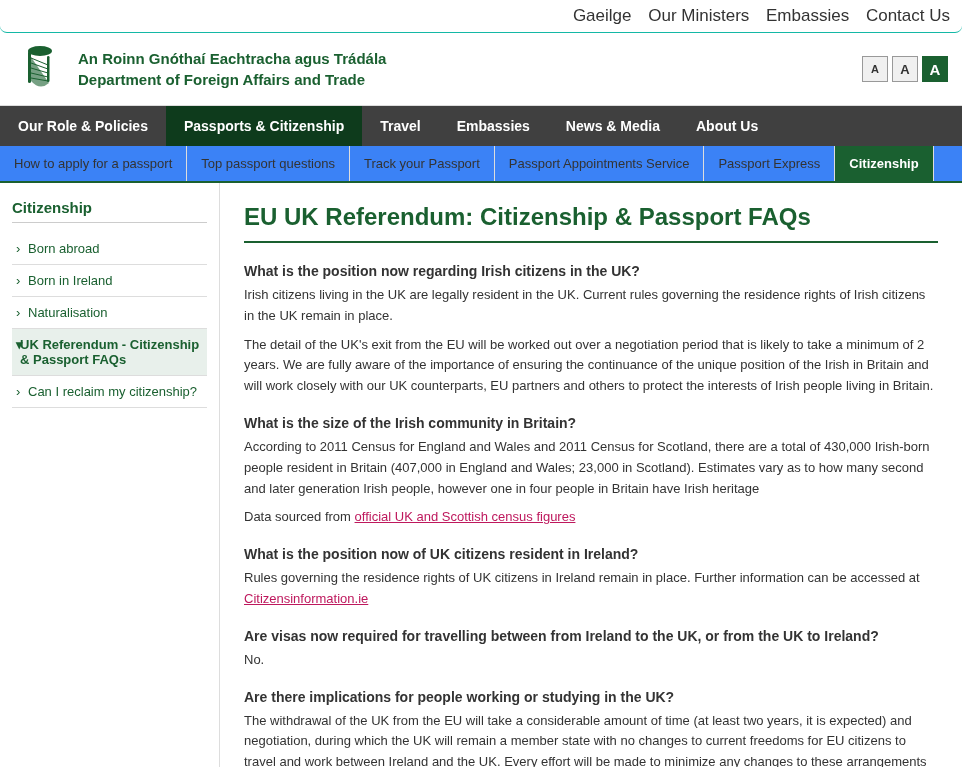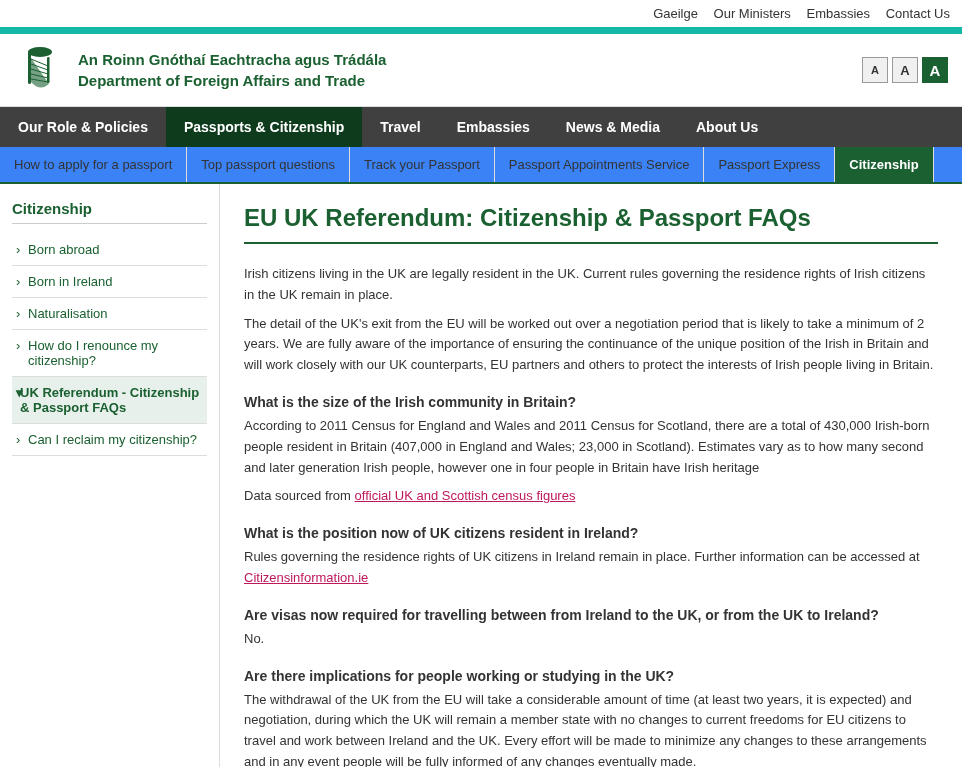--- a/index.html
+++ b/index.html
@@ -3,22 +3,23 @@
   <meta charset="utf-8">
   <style>
     * { margin: 0; padding: 0; box-sizing: border-box; }
     body { font-family: Arial, sans-serif; font-size: 14px; color: #333; background: #fff; }
 
     
     .top-bar {
       background: #fff;
       text-align: right;
       padding: 6px 12px;
-      font-size: 13px;
-      border-bottom: 7px solid #14b8a6;
+      font-size: 17px;
+      border-bottom: 1px solid #14b8a6;
+      border-radius: 7px;
     }
     .top-bar a { color: #333; text-decoration: none; margin-left: 12px; }
 
     
     .header {
       background: #fff;
       display: flex;
       align-items: center;
       justify-content: space-between;
       padding: 10px 14px;
@@ -257,36 +258,34 @@
     <ul class="sidebar-menu">
       <li>
         <a href="#">Born abroad</a>
       </li>
       <li>
         <a href="#">Born in Ireland</a>
       </li>
       <li>
         <a href="#">Naturalisation</a>
       </li>
-      <li>
-        <a href="#">How do I renounce my citizenship?</a>
-      </li>
       <li class="active-item">
         <a href="#">UK Referendum - Citizenship &amp; Passport FAQs</a>
       </li>
       <li>
         <a href="#">Can I reclaim my citizenship?</a>
       </li>
     </ul>
   </aside>
 
   <main class="main-content">
     <h1 class="page-title">EU UK Referendum: Citizenship &amp; Passport FAQs</h1>
 
     <div class="faq-item">
+      <p class="faq-question">What is the position now regarding Irish citizens in the UK?</p>
       <p class="faq-answer">Irish citizens living in the UK are legally resident in the UK. Current rules governing the residence rights of Irish citizens in the UK remain in place.</p>
       <p class="faq-answer">The detail of the UK's exit from the EU will be worked out over a negotiation period that is likely to take a minimum of 2 years. We are fully aware of the importance of ensuring the continuance of the unique position of the Irish in Britain and will work closely with our UK counterparts, EU partners and others to protect the interests of Irish people living in Britain.</p>
     </div>
 
     <div class="faq-item">
       <p class="faq-question">What is the size of the Irish community in Britain?</p>
       <p class="faq-answer">According to 2011 Census for England and Wales and 2011 Census for Scotland, there are a total of 430,000 Irish-born people resident in Britain (407,000 in England and Wales; 23,000 in Scotland). Estimates vary as to how many second and later generation Irish people, however one in four people in Britain have Irish heritage</p>
       <p class="faq-answer">Data sourced from <a href="#">official UK and Scottish census figures</a></p>
     </div>
 

